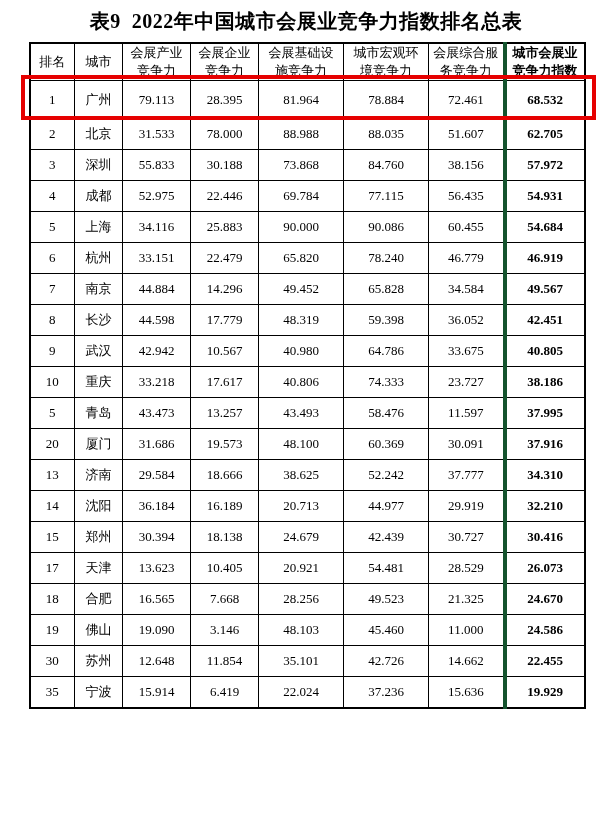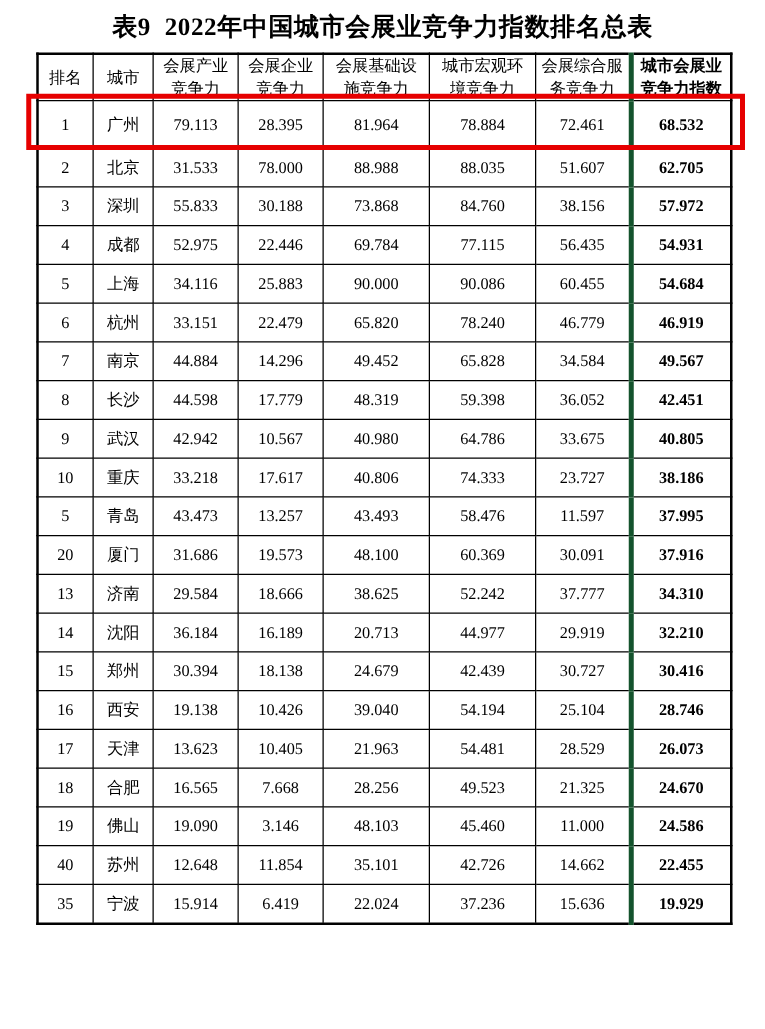--- a/index.html
+++ b/index.html
@@ -255,35 +255,25 @@
             <td>15</td>
             <td>郑州</td>
             <td>30.394</td>
             <td>18.138</td>
             <td>24.679</td>
             <td>42.439</td>
             <td>30.727</td>
             <td class="col-index">30.416</td>
           </tr>
           <tr>
-            <td>16</td>
-            <td>西安</td>
-            <td>19.138</td>
-            <td>10.426</td>
-            <td>39.040</td>
-            <td>54.194</td>
-            <td>25.104</td>
-            <td class="col-index">28.746</td>
-          </tr>
-          <tr>
             <td>17</td>
             <td>天津</td>
             <td>13.623</td>
             <td>10.405</td>
-            <td>21.963</td>
+            <td>20.921</td>
             <td>54.481</td>
             <td>28.529</td>
             <td class="col-index">26.073</td>
           </tr>
           <tr>
             <td>18</td>
             <td>合肥</td>
             <td>16.565</td>
             <td>7.668</td>
             <td>28.256</td>
@@ -295,21 +285,21 @@
             <td>19</td>
             <td>佛山</td>
             <td>19.090</td>
             <td>3.146</td>
             <td>48.103</td>
             <td>45.460</td>
             <td>11.000</td>
             <td class="col-index">24.586</td>
           </tr>
           <tr>
-            <td>40</td>
+            <td>30</td>
             <td>苏州</td>
             <td>12.648</td>
             <td>11.854</td>
             <td>35.101</td>
             <td>42.726</td>
             <td>14.662</td>
             <td class="col-index">22.455</td>
           </tr>
           <tr>
             <td>35</td>

